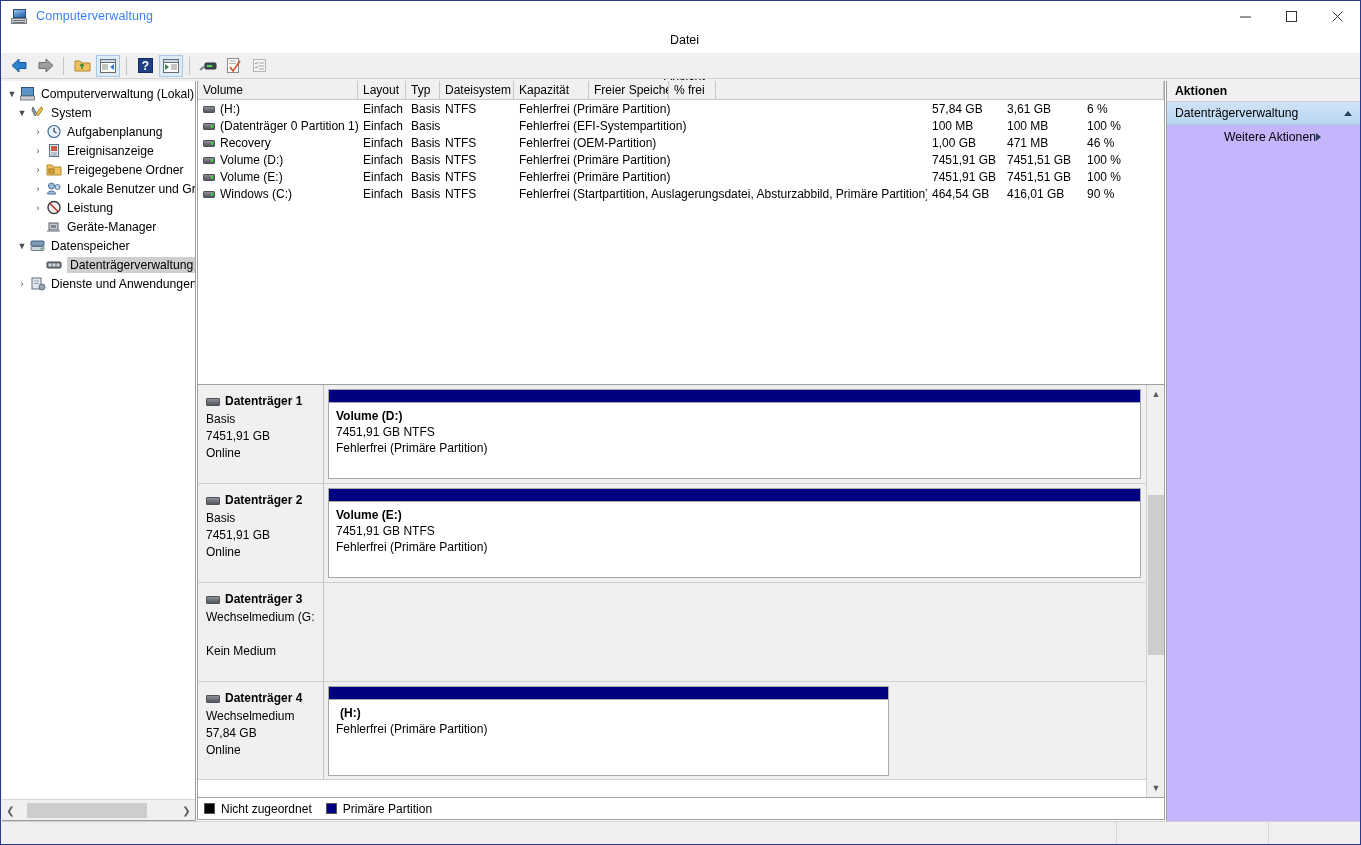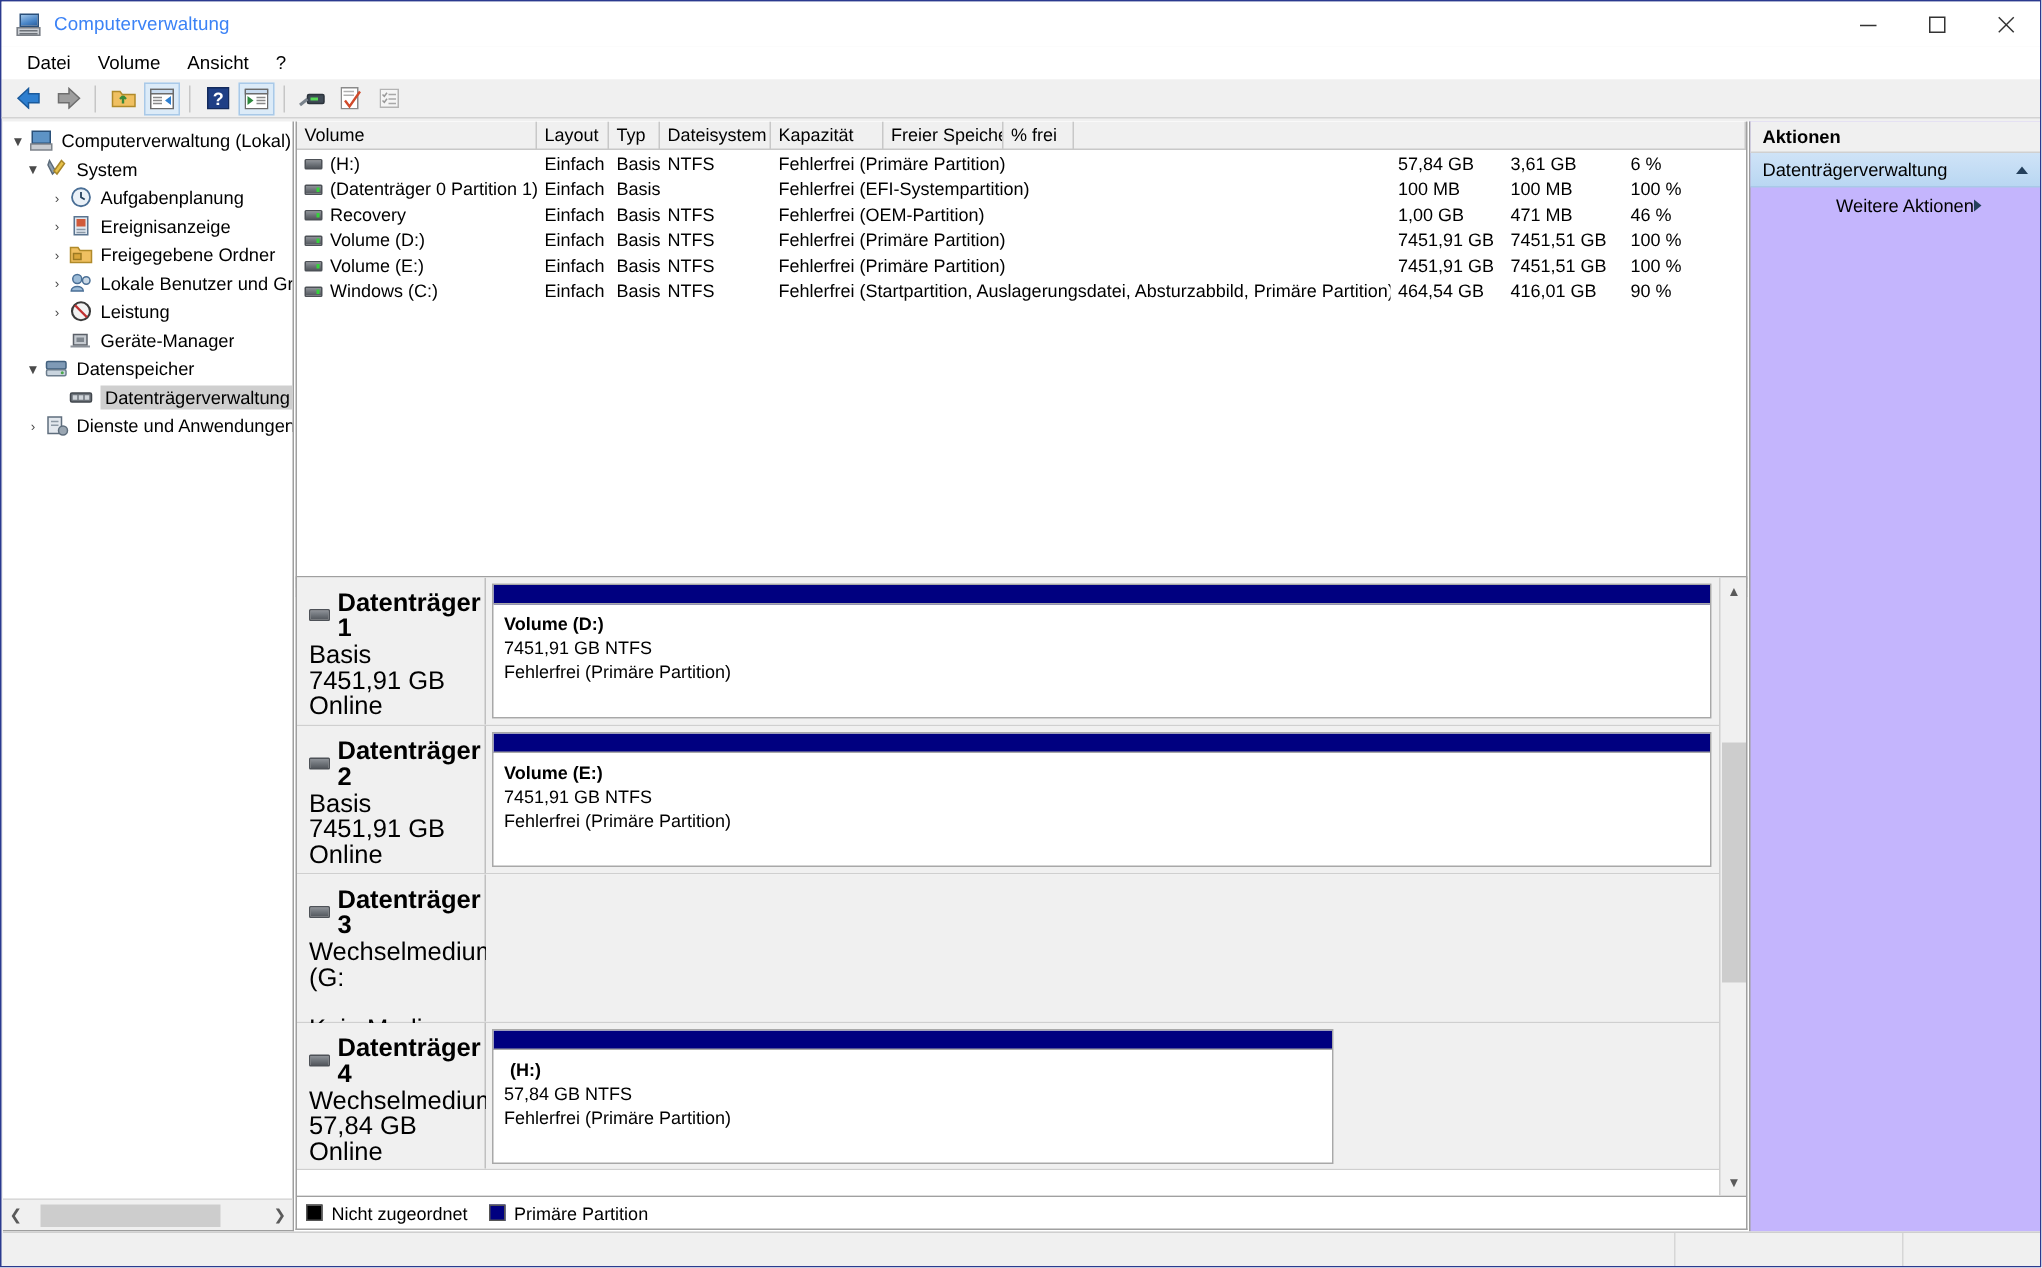--- a/index.html
+++ b/index.html
@@ -60,20 +60,21 @@
   }
   .wc svg { display:block; }
 
   
   #menubar {
     position: absolute; left: 0; top: 30px;
     width: 1359px; height: 22px;
     background: #ffffff;
     display: flex; align-items: center;
     padding-left: 8px;
+    flex-direction: column;
   }
   .menu-item {
     padding: 2px 9px; font-size: 12.5px; color: #000; cursor: default;
   }
 
   
   #toolbar {
     position: absolute; left: 0; top: 52px;
     width: 1359px; height: 26px;
     background: #f0f0f0;
@@ -225,21 +226,21 @@
     height: 99px;
     border-bottom: 1px solid #cfcfcf;
     background: #ffffff;
   }
   .disk-row.shorter { height: 98px; }
   .disk-info {
     width: 126px; flex: none;
     background: #f0f0f0;
     border-right: 1px solid #c0c0c0;
     padding: 8px 6px 0 8px;
-    font-size: 17px; line-height: 17px;
+    font-size: 12px; line-height: 17px;
     position: relative;
   }
   .disk-info .dtitle {
     font-weight: bold; display: flex; align-items: center; margin-bottom: 1px;
   }
   .disk-info .dicon {
     width: 14px; height: 8px; margin-right: 5px; flex: none;
     background: linear-gradient(180deg,#8e9298 0%, #6f747a 50%, #54585e 100%);
     border: 1px solid #4d5157; border-radius: 1px;
   }
@@ -771,21 +772,20 @@
               </div>
               <div>Wechselmedium</div>
               <div>57,84 GB</div>
               <div>Online</div>
             </div>
             <div class="disk-body">
               <div class="part" style="width:69%;">
                 <div class="bar"></div>
                 <div class="ptext">
                   <div class="pname" style="padding-left:4px;">(H:)</div>
-                  <div>57,84 GB NTFS</div>
                   <div>Fehlerfrei (Primäre Partition)</div>
                 </div>
               </div>
             </div>
           </div>
 
         </div>
 
         <div id="disk-vscroll">
           <div class="vs-btn">▲</div>

